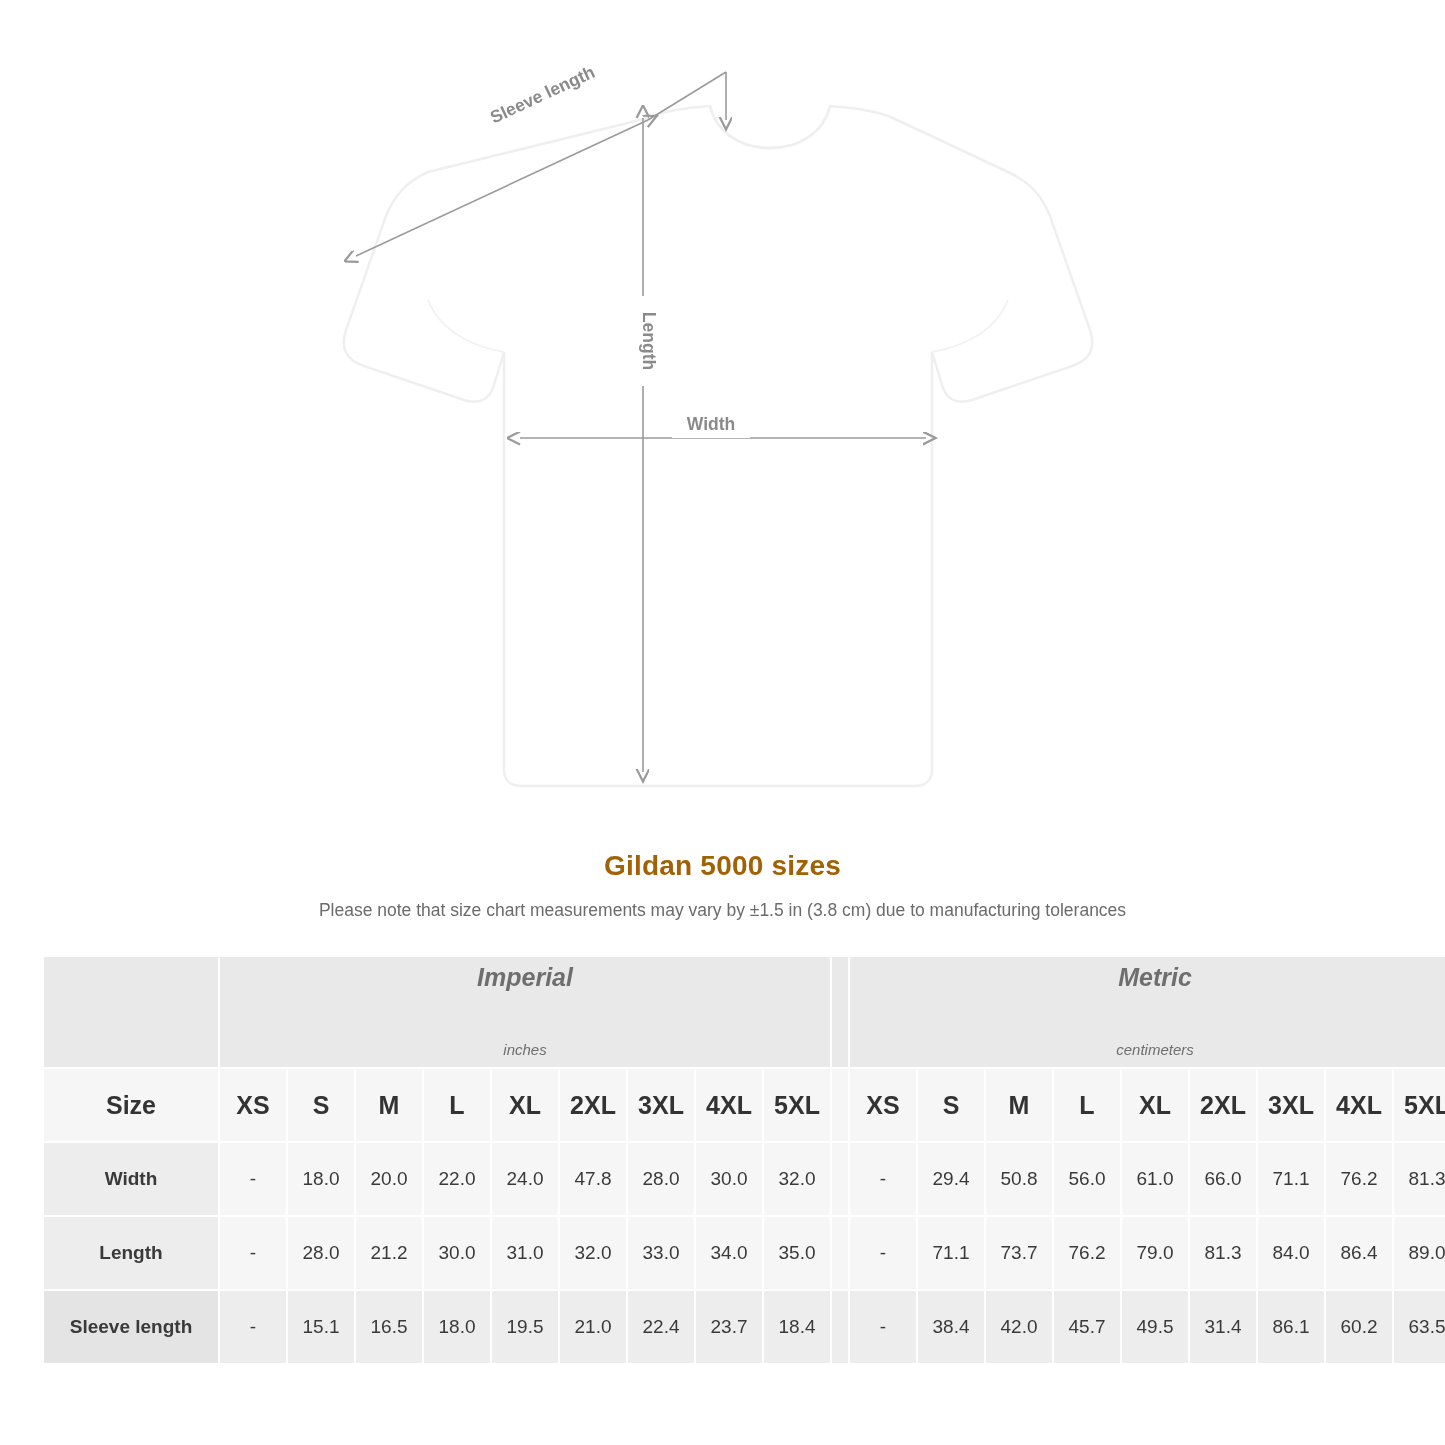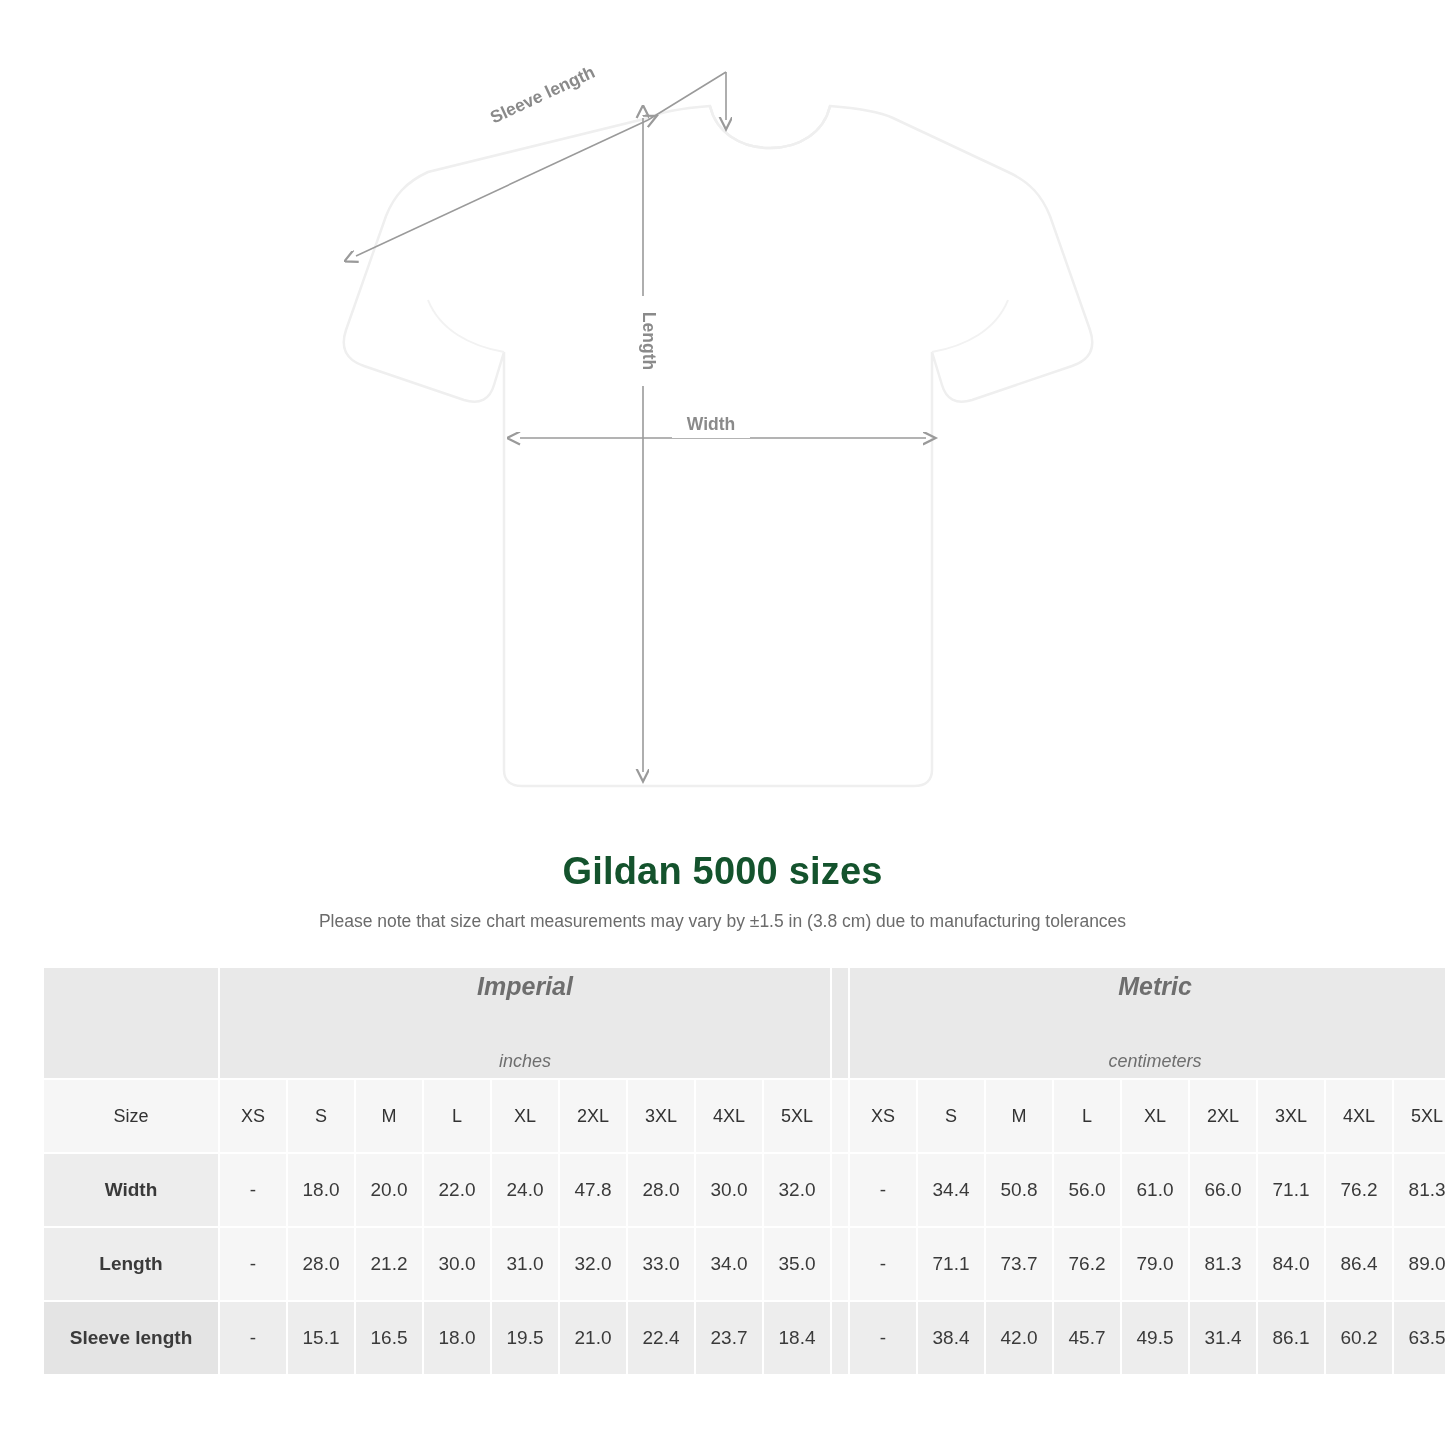--- a/index.html
+++ b/index.html
@@ -26,23 +26,23 @@
     width: 1445px;
     height: 820px;
   }
   .illustration svg {
     display: block;
   }
 
   
   .chart-title {
     text-align: center;
-    font-size: 38px;
-    font-weight: bold;
-    color: #14532d;
+    font-size: 28px;
+    font-weight: bold;
+    color: #a16207;
     margin: 0;
     padding-top: 30px;
     letter-spacing: 0.2px;
   }
   .chart-note {
     text-align: center;
     font-size: 17.5px;
     color: #6b6b6b;
     margin: 0;
     padding-top: 18px;
@@ -73,43 +73,43 @@
     height: 110px;
   }
   .unit-head .unit-name {
     font-size: 25px;
     font-style: italic;
     font-weight: bold;
     color: #6e6e6e;
     line-height: 1.25;
   }
   .unit-head .unit-sub {
-    font-size: 18px;
+    font-size: 15px;
     font-style: italic;
     color: #6e6e6e;
     line-height: 1.5;
     margin-top: 46px;
   }
   .spacer-col {
     background: #ffffff;
     width: 18px;
     border: none;
   }
   .row-header-cell {
     background: #e9e9e9;
     font-weight: bold;
     font-size: 19px;
     color: #333333;
     width: 176px;
   }
   tr.head-row td {
     background: #f6f6f6;
     height: 72px;
-    font-weight: normal;
-    font-size: 18px;
+    font-weight: bold;
+    font-size: 25px;
     color: #333333;
   }
   tr.head-row td.row-header-cell {
     background: #f6f6f6;
   }
   tr.data-row td {
     height: 72px;
     background: #f6f6f6;
   }
   tr.data-row.alt td {
@@ -248,21 +248,21 @@
           <td>18.0</td>
           <td>20.0</td>
           <td>22.0</td>
           <td>24.0</td>
           <td>47.8</td>
           <td>28.0</td>
           <td>30.0</td>
           <td>32.0</td>
           <td class="spacer-col"></td>
           <td>-</td>
-          <td>34.4</td>
+          <td>29.4</td>
           <td>50.8</td>
           <td>56.0</td>
           <td>61.0</td>
           <td>66.0</td>
           <td>71.1</td>
           <td>76.2</td>
           <td>81.3</td>
         </tr>
 
         <tr class="data-row">

